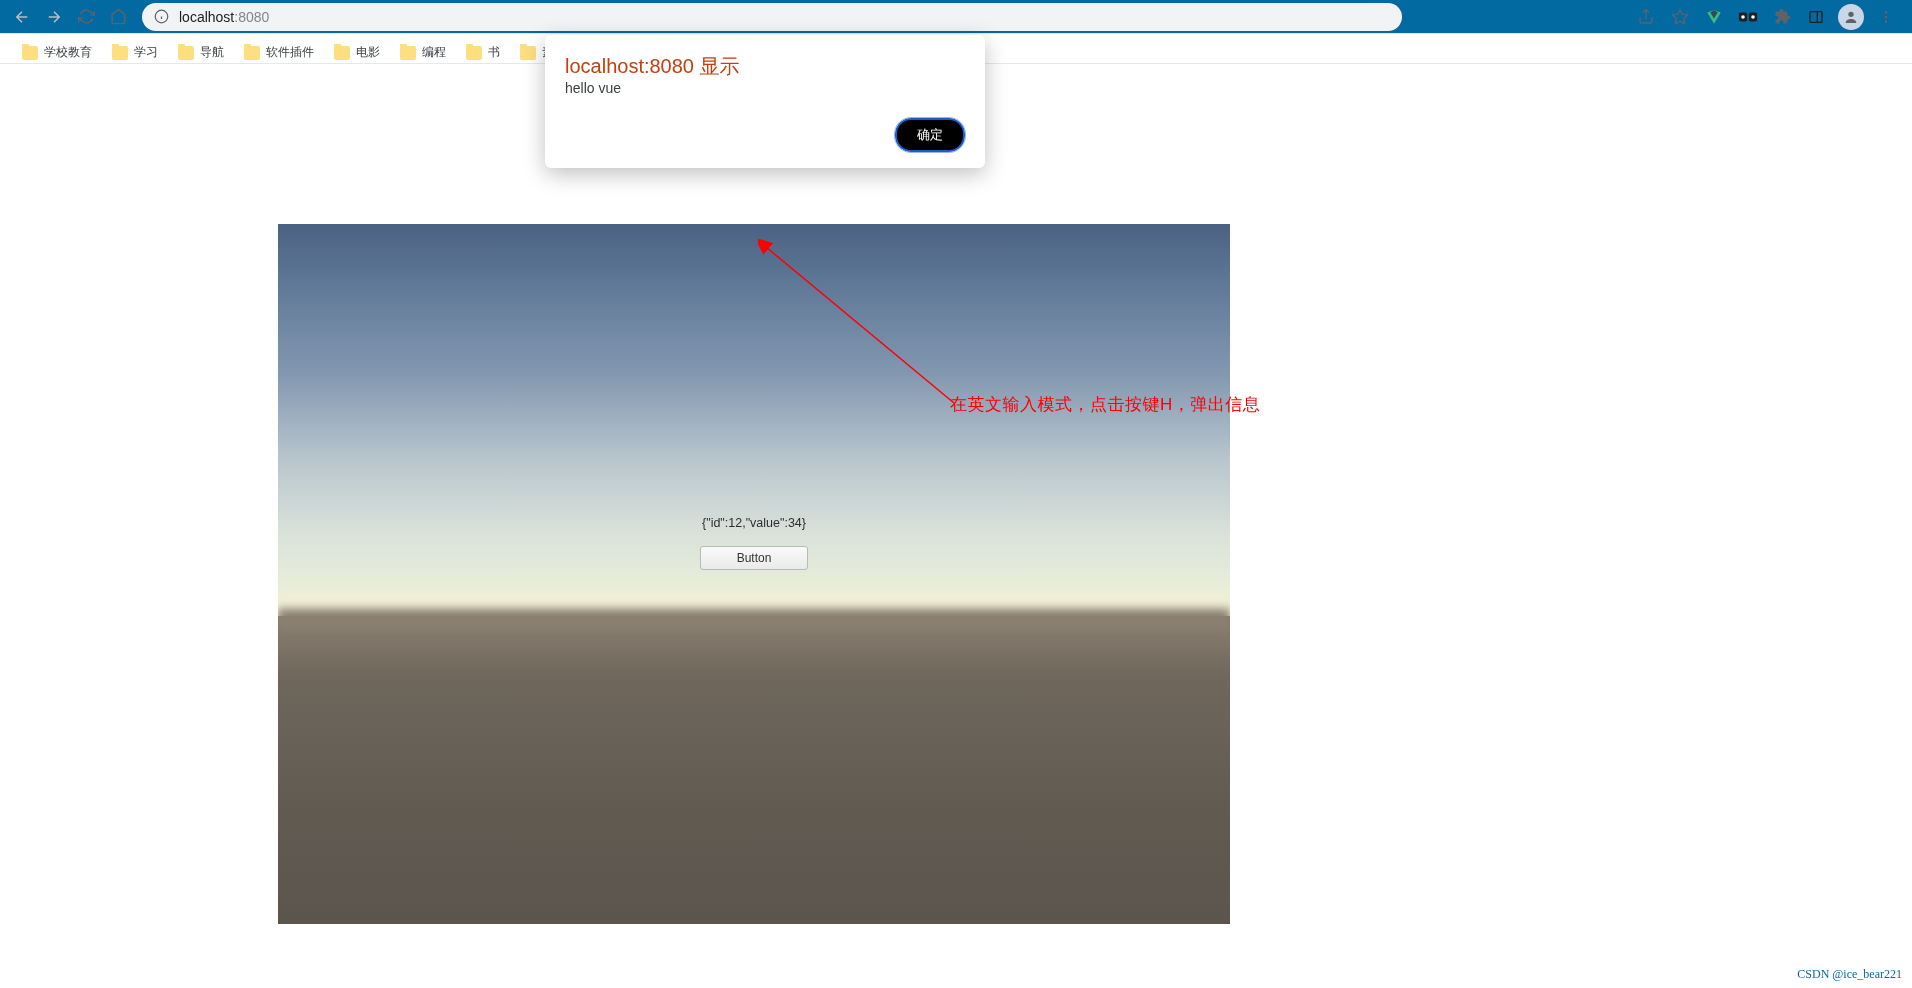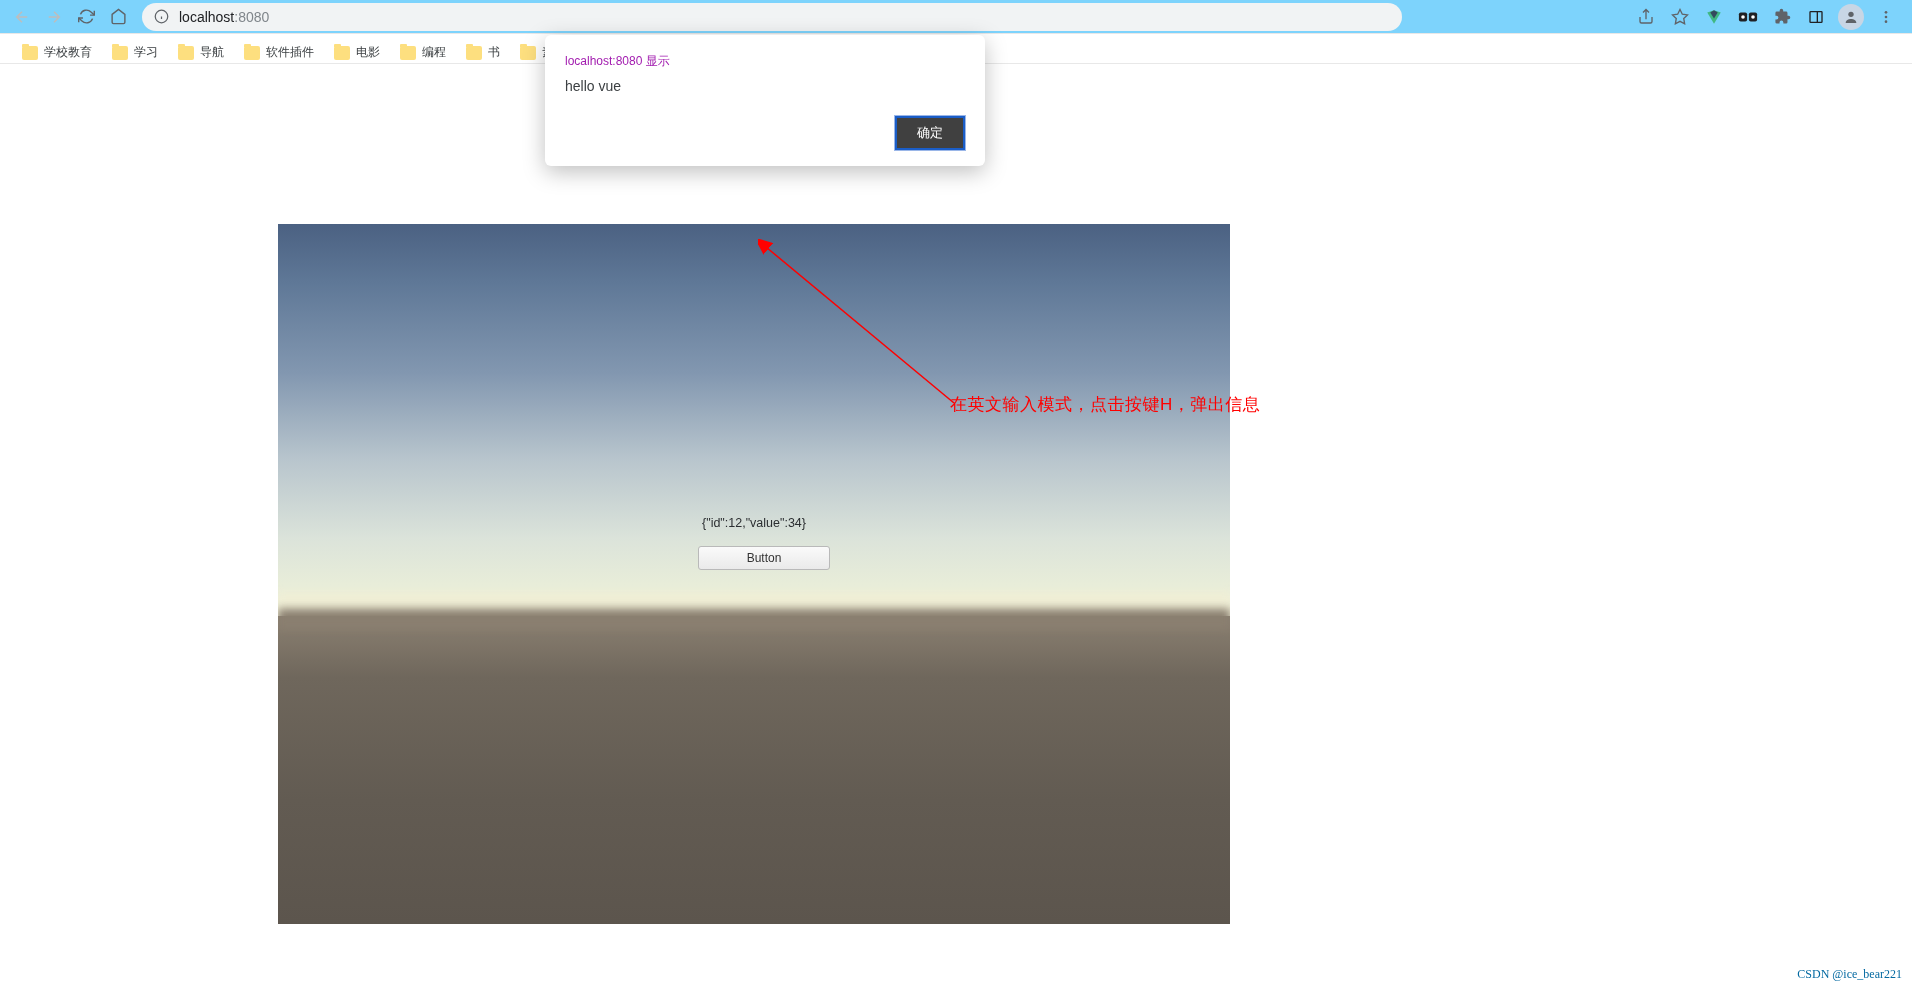--- a/index.html
+++ b/index.html
@@ -1,54 +1,54 @@
 <!DOCTYPE html>
 <html><head>
   <meta charset="utf-8">
   <style>
     * { margin: 0; padding: 0; box-sizing: border-box; font-family: -apple-system, BlinkMacSystemFont, "Segoe UI", Arial, "Microsoft YaHei", sans-serif; }
     body { width: 1912px; height: 988px; background: #fff; overflow: hidden; position: relative; }
     
     
-    .browser-toolbar { height: 34px; background: #7dd3fc; display: flex; align-items: center; padding: 0 8px; border-bottom: 1px solid #e8e8e8; gap: 4px; }
+    .browser-toolbar { height: 34px; background: #0369a1; display: flex; align-items: center; padding: 0 8px; border-bottom: 1px solid #e8e8e8; gap: 4px; }
     .nav-btn { width: 28px; height: 28px; display: flex; align-items: center; justify-content: center; color: #5f6368; border-radius: 50%; }
     .nav-btn.disabled { color: #bdbdbd; }
     .address-bar { flex: 1; height: 28px; background: #f1f3f4; border-radius: 14px; display: flex; align-items: center; padding: 0 12px; margin: 0 6px; font-size: 14px; color: #202124; gap: 10px; max-width: 1260px; }
     .address-icon { color: #5f6368; display: flex; align-items: center; }
     .url-host { color: #202124; }
     .url-port { color: #80868b; }
     .right-icons { display: flex; align-items: center; gap: 10px; margin-left: auto; padding-right: 6px; }
     .ext-icon { width: 24px; height: 24px; display: flex; align-items: center; justify-content: center; color: #5f6368; }
     .avatar { width: 26px; height: 26px; border-radius: 50%; background: #c8d6e5; display: flex; align-items: center; justify-content: center; color: #5f6368; }
 
     
     .bookmarks-bar { height: 30px; display: flex; align-items: center; padding: 0 16px; gap: 8px; border-bottom: 1px solid #e8e8e8; font-size: 12px; color: #3c4043; }
     .bookmark-item { display: flex; align-items: center; gap: 6px; padding: 4px 6px; border-radius: 4px; cursor: pointer; margin-top: 8px; }
     .folder-icon { width: 16px; height: 14px; background: #fddf7f; border-radius: 2px; position: relative; }
     .folder-icon::before { content: ""; position: absolute; top: -2px; left: 0; width: 7px; height: 3px; background: #fddf7f; border-radius: 1px 1px 0 0; }
 
     
     .alert-dialog { position: absolute; top: 35px; left: 545px; width: 440px; background: #fff; border-radius: 6px; box-shadow: 0 6px 22px rgba(0,0,0,0.25); padding: 18px 20px 16px 20px; z-index: 100; }
-    .alert-title { font-size: 12px; color: #a21caf; margin-bottom: 8px; }
+    .alert-title { font-size: 20px; color: #c2410c; margin-bottom: 0; }
     .alert-message { font-size: 14px; color: #3c4043; margin-bottom: 22px; }
     .alert-actions { display: flex; justify-content: flex-end; }
-    .alert-ok-btn { background: #404040; color: #fff; border: 2px solid #1a5dc7; outline: 1px solid #9ab6e8; padding: 6px 20px; font-size: 13px; border-radius: 0; cursor: pointer; text-align: center; }
+    .alert-ok-btn { background: #000000; color: #fff; border: 2px solid #1a5dc7; outline: 1px solid #9ab6e8; padding: 6px 20px; font-size: 13px; border-radius: 16px; cursor: pointer; text-align: center; }
 
     
     .page-content { position: absolute; top: 64px; left: 0; right: 0; bottom: 0; background: #fff; }
     
     
     .unity-canvas { position: absolute; top: 160px; left: 278px; width: 952px; height: 700px; overflow: hidden; }
     .sky { position: absolute; top: 0; left: 0; right: 0; height: 56%; background: linear-gradient(to bottom, #4b6182 0%, #5f7897 15%, #8297b0 38%, #b8c5cd 60%, #dbe3da 80%, #e8edd9 92%, #f4f3d9 100%); }
     .horizon-glow { position: absolute; top: 52%; left: 0; right: 0; height: 30px; background: linear-gradient(to bottom, rgba(244,243,217,0.0), #f0eed5 40%, rgba(200,190,170,0.3) 100%); filter: blur(3px); }
     .ground { position: absolute; top: 56%; left: 0; right: 0; bottom: 0; background: linear-gradient(to bottom, #8b8071 0%, #6f675c 20%, #625b52 60%, #5c554d 100%); }
     .ground-blur { position: absolute; top: 55%; left: 0; right: 0; height: 20px; background: #8a7f70; filter: blur(4px); }
     
     .unity-text { position: absolute; top: 292px; left: 0; right: 0; text-align: center; font-size: 12.5px; color: #2b2e31; }
-    .unity-button { position: absolute; top: 322px; left: 50%; transform: translateX(-50%); width: 132px; height: 24px; background: linear-gradient(#fafafa,#eaeaea); border: 1px solid #b9b9b9; border-radius: 3px; font-size: 12px; color: #333; display: flex; align-items: center; justify-content: center; cursor: pointer; margin-left: 10px; }
+    .unity-button { position: absolute; top: 322px; left: 50%; transform: translateX(-50%); width: 108px; height: 24px; background: linear-gradient(#fafafa,#eaeaea); border: 1px solid #b9b9b9; border-radius: 3px; font-size: 12px; color: #333; display: flex; align-items: center; justify-content: center; cursor: pointer; }
 
     
     .annotation-text { position: absolute; top: 329px; left: 950px; font-size: 17px; color: #ff0000; font-weight: 400; letter-spacing: 0.5px; }
     .arrow-svg { position: absolute; top: 175px; left: 758px; width: 200px; height: 168px; pointer-events: none; }
 
     
     .watermark { position: absolute; bottom: 6px; right: 10px; font-size: 12px; color: #0369a1; font-family: Liberation Serif, serif; }
 
     
     .scroll-track { position: absolute; top: 64px; right: 0; width: 16px; bottom: 0; background: #f1f1f1; }

